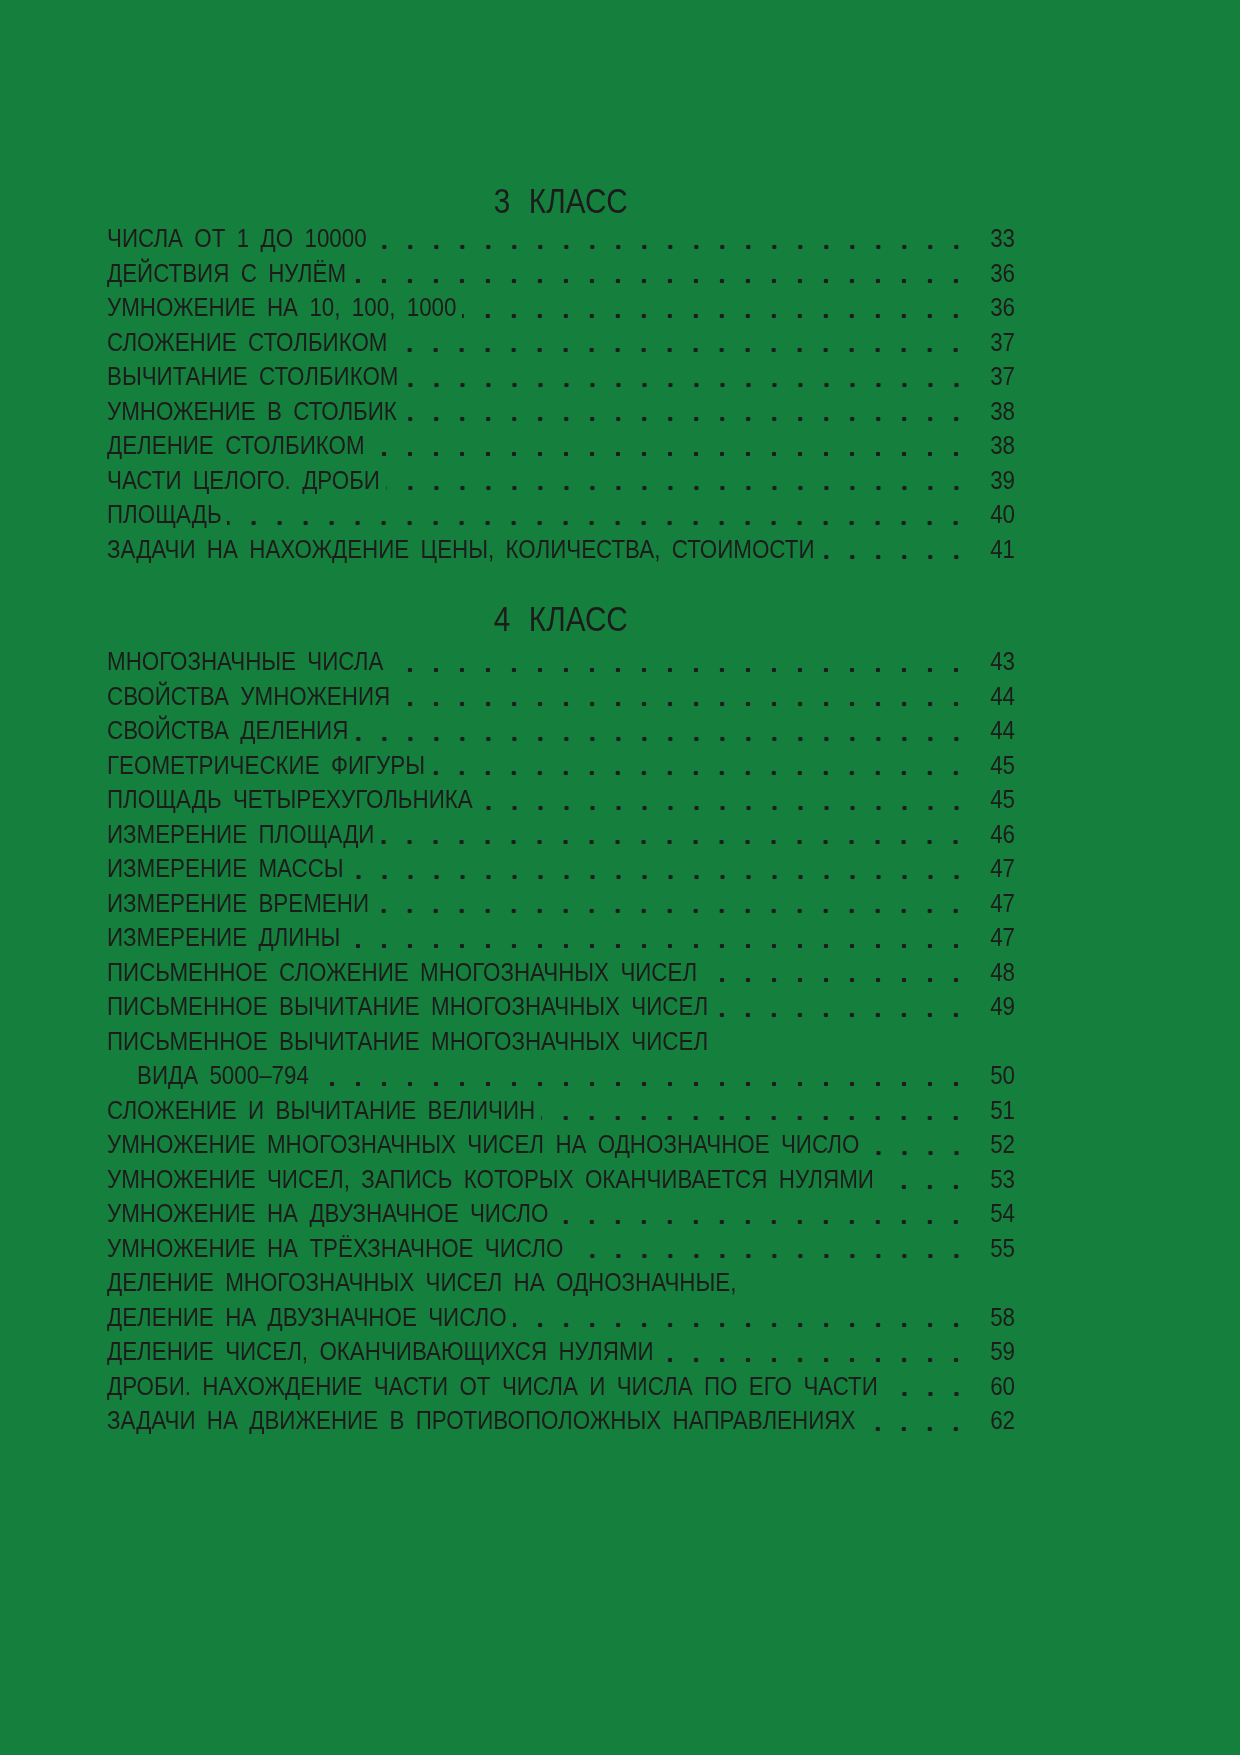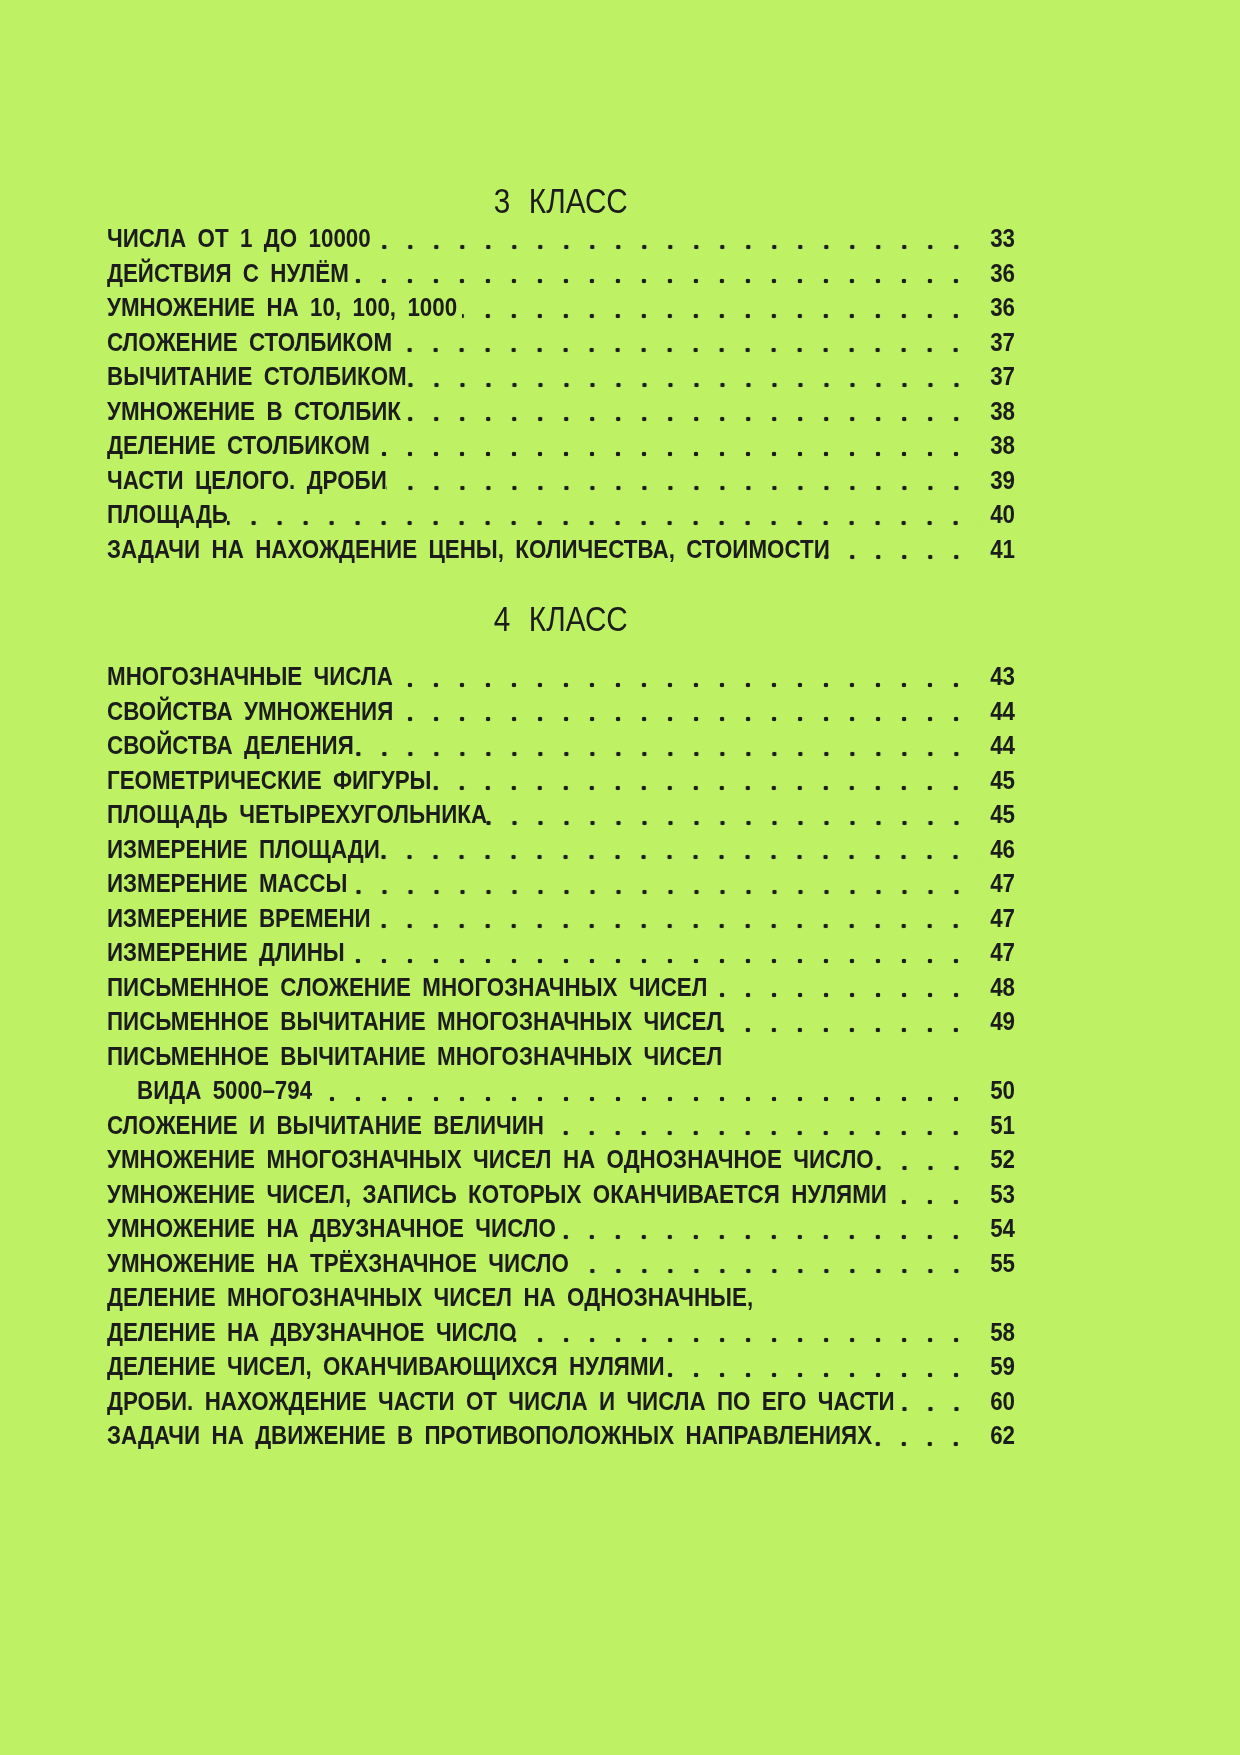--- a/index.html
+++ b/index.html
@@ -6,21 +6,21 @@
     margin: 0;
     padding: 0;
     background: #ffffff;
     font-family: "Liberation Sans", sans-serif;
     color: #1c1c1c;
   }
   .sheet {
     position: relative;
     width: 1240px;
     height: 1755px;
-    background: #bef264;
+    background: #15803d;
     overflow: hidden;
   }
   .page {
     position: absolute;
     left: 107px;
     top: 0;
     width: 908px;
   }
   .spacer-top { height: 181px; }
 
@@ -32,29 +32,28 @@
     white-space: nowrap;
   }
   .sec-title .scale {
     display: inline-block;
     transform: scaleX(0.85);
     transform-origin: 50% 50%;
     word-spacing: 12px;
   }
   .sec-gap { margin-top: 33px; }
   .rows { margin-top: 0; }
-  .rows-after-heading { margin-top: 20px; }
+  .rows-after-heading { margin-top: 5px; }
 
   .toc-row {
     display: flex;
     align-items: baseline;
     height: 34.5px;
     line-height: 34.5px;
     font-size: 26px;
-    font-weight: bold;
   }
   .toc-row.indent { padding-left: 30px; justify-content: flex-end; }
 
   .t-text {
     display: inline-block;
     white-space: nowrap;
     transform: scaleX(0.86);
     transform-origin: 0 50%;
     word-spacing: 6px;
     letter-spacing: 0px;

